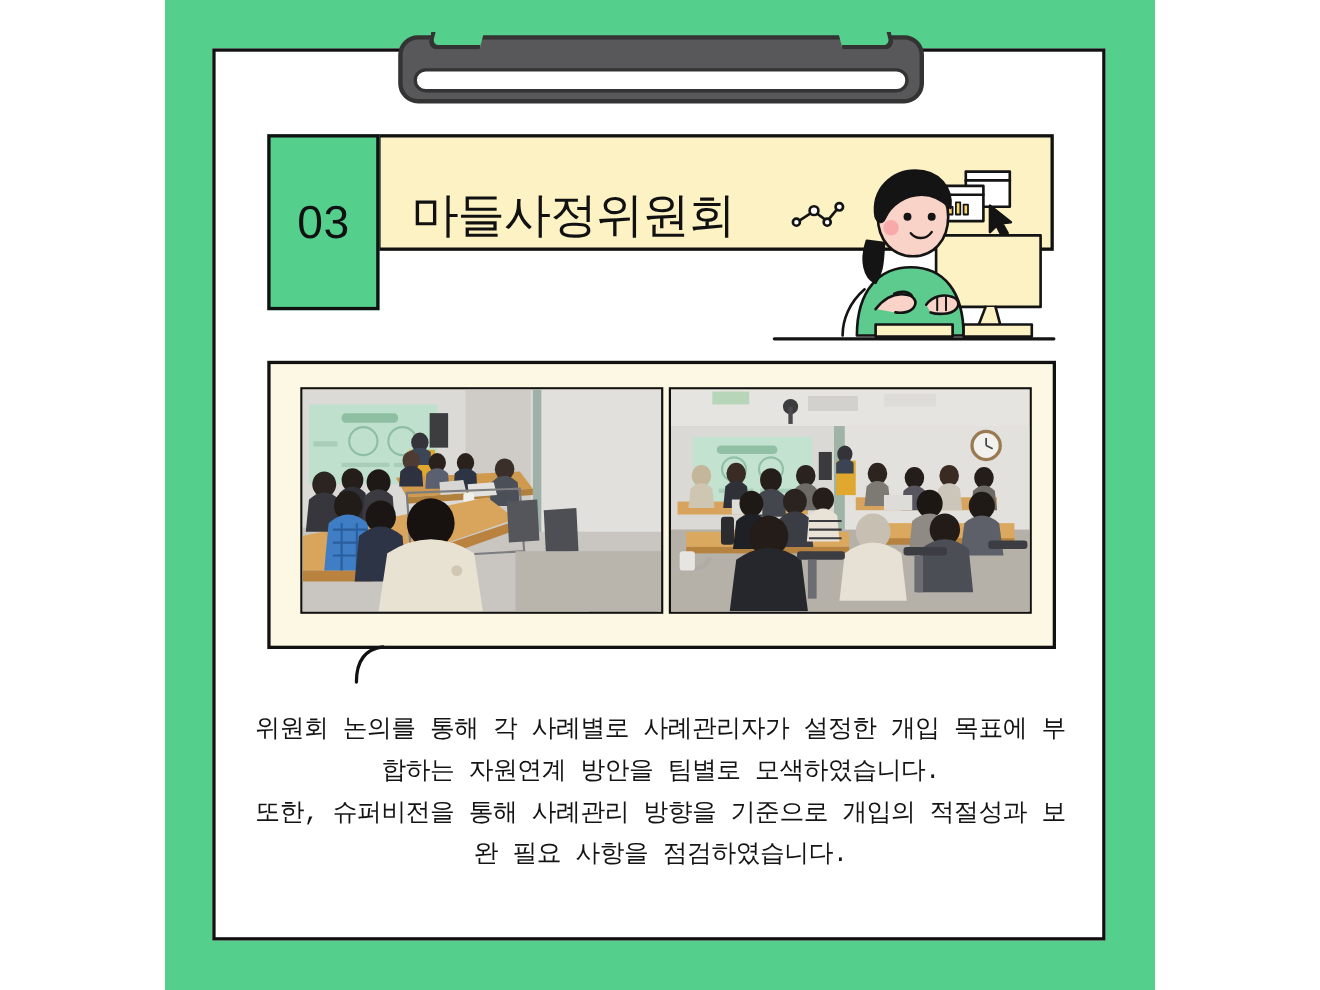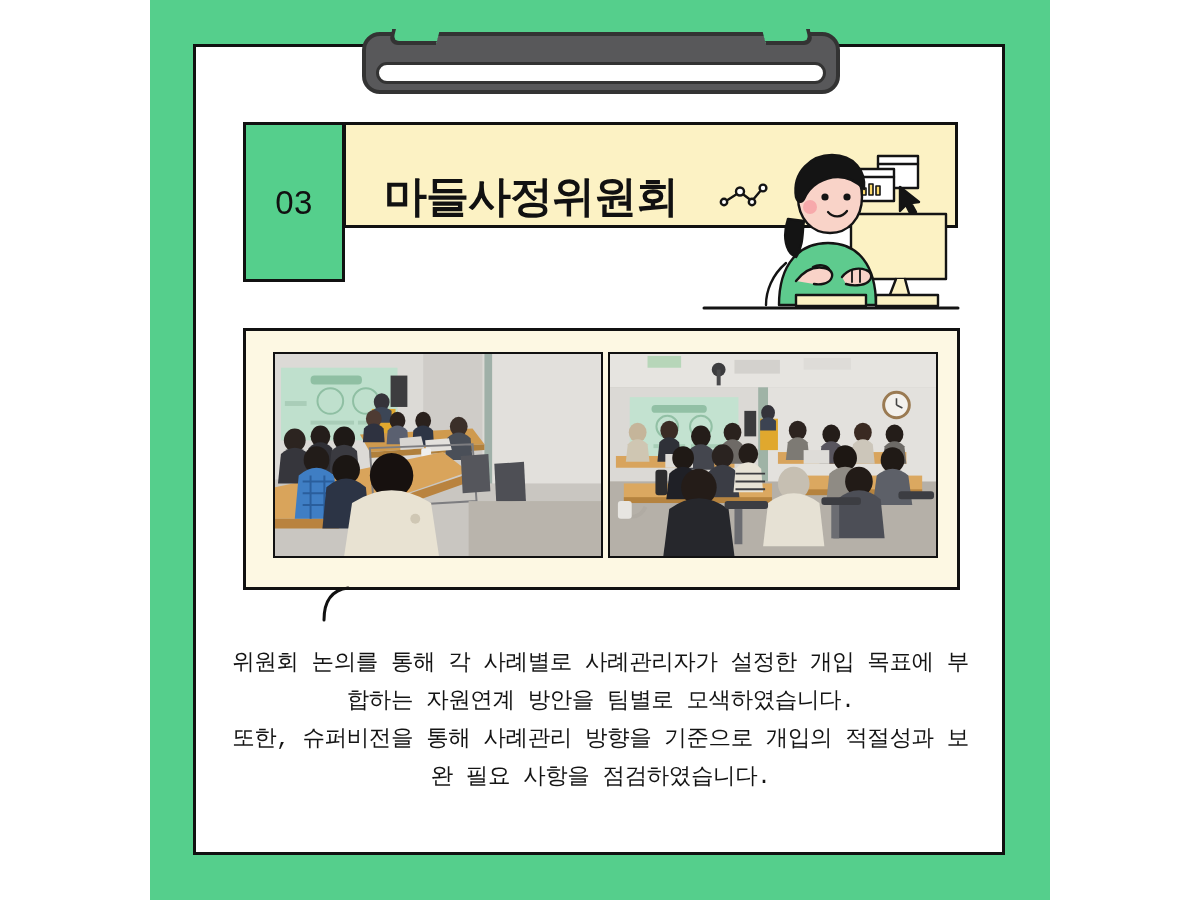--- a/index.html
+++ b/index.html
@@ -98,44 +98,44 @@
     width: 102px;
     height: 160px;
     background: #55cf8c;
     border: 3px solid #111111;
     box-sizing: border-box;
     display: flex;
     align-items: center;
     justify-content: center;
   }
   .title-number-box .num {
-    font-size: 33px;
+    font-size: 42px;
     font-weight: 400;
     color: #111111;
     letter-spacing: 0.5px;
     line-height: 1;
   }
   .title-cream {
     position: absolute;
     left: 100px;
     top: 0;
     width: 615px;
     height: 106px;
     background: #fcf2c4;
     border: 3px solid #111111;
     box-sizing: border-box;
   }
   .title-text {
     position: absolute;
-    left: 384px;
+    left: 374px;
     top: 175px;
     width: 320px;
     text-align: left;
     font-size: 43px;
-    font-weight: bold;
+    font-weight: normal;
     color: #111111;
     letter-spacing: -1px;
     line-height: 1;
   }
 
   
   .illus {
     position: absolute;
     left: 700px;
     top: 145px;

